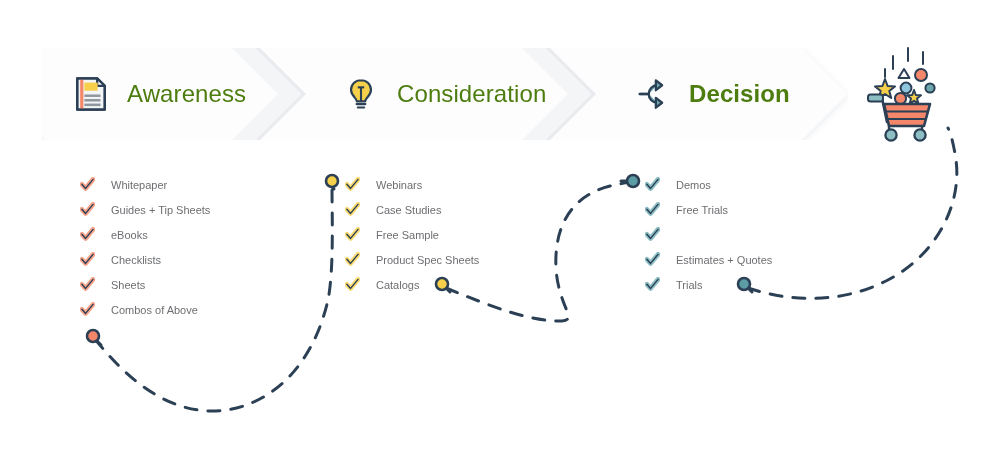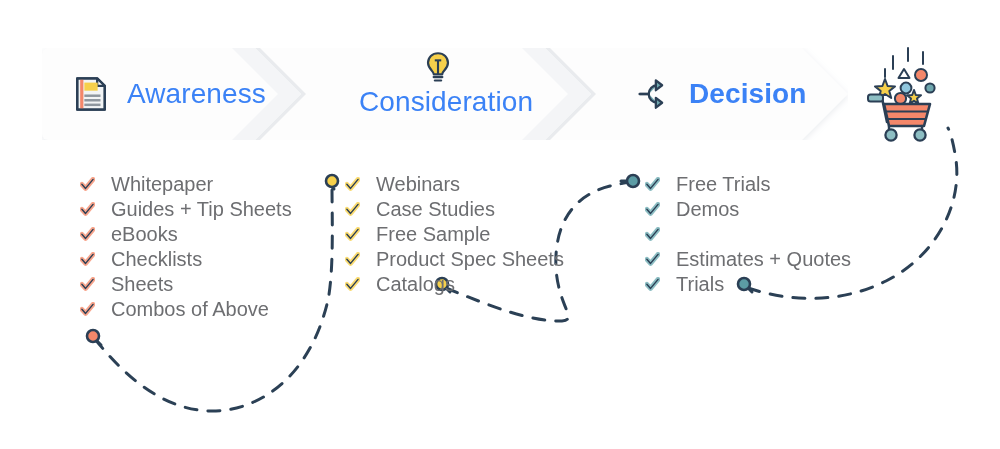--- a/index.html
+++ b/index.html
@@ -37,27 +37,27 @@
     align-items: center;
   }
   .stage-icon {
     width: 38px;
     height: 38px;
     flex: 0 0 38px;
     display: block;
   }
   .stage-label {
     margin-left: 17px;
-    font-size: 28px;
-    color: #3b82f6;
+    font-size: 24px;
+    color: #4d7c0f;
     letter-spacing: .1px;
     white-space: nowrap;
   }
   #stage-awareness     { left: 30px;  }
-  #stage-consideration { left: 300px; flex-direction: column; }
+  #stage-consideration { left: 300px; }
   #stage-decision      { left: 592px; font-weight: bold; }
 
   
   #cart-illustration {
     position: absolute;
     left: 862px;
     top: 36px;
     width: 106px;
     height: 112px;
   }
@@ -78,21 +78,21 @@
   }
   .list-item + .list-item { margin-top: 0px; }
   .check-icon {
     width: 15px;
     height: 15px;
     flex: 0 0 15px;
     display: block;
   }
   .item-label {
     margin-left: 16px;
-    font-size: 20px;
+    font-size: 11px;
     color: #6d6e71;
     white-space: nowrap;
   }
 
   
   #connectors {
     position: absolute;
     left: 0;
     top: 0;
     width: 1000px;
@@ -321,36 +321,36 @@
   </div>
 </div>
 
 <div class="list-column" id="column-decision">
 
   <div class="list-item">
     <svg class="check-icon" viewBox="0 0 20 20">
       <path d="M2.5,9.8 L7.4,15.2 L17.4,3.2" fill="none" stroke="#8dbec3" stroke-width="6.4" stroke-linecap="round" stroke-linejoin="round"></path>
       <path d="M2.5,9.8 L7.4,15.2 L17.4,3.2" fill="none" stroke="#2b3f55" stroke-width="1.9" stroke-linecap="round" stroke-linejoin="round"></path>
     </svg>
+    <span class="item-label">Demos</span>
+  </div>
+
+  <div class="list-item">
+    <svg class="check-icon" viewBox="0 0 20 20">
+      <path d="M2.5,9.8 L7.4,15.2 L17.4,3.2" fill="none" stroke="#8dbec3" stroke-width="6.4" stroke-linecap="round" stroke-linejoin="round"></path>
+      <path d="M2.5,9.8 L7.4,15.2 L17.4,3.2" fill="none" stroke="#2b3f55" stroke-width="1.9" stroke-linecap="round" stroke-linejoin="round"></path>
+    </svg>
     <span class="item-label">Free Trials</span>
   </div>
 
   <div class="list-item">
     <svg class="check-icon" viewBox="0 0 20 20">
       <path d="M2.5,9.8 L7.4,15.2 L17.4,3.2" fill="none" stroke="#8dbec3" stroke-width="6.4" stroke-linecap="round" stroke-linejoin="round"></path>
       <path d="M2.5,9.8 L7.4,15.2 L17.4,3.2" fill="none" stroke="#2b3f55" stroke-width="1.9" stroke-linecap="round" stroke-linejoin="round"></path>
     </svg>
-    <span class="item-label">Demos</span>
-  </div>
-
-  <div class="list-item">
-    <svg class="check-icon" viewBox="0 0 20 20">
-      <path d="M2.5,9.8 L7.4,15.2 L17.4,3.2" fill="none" stroke="#8dbec3" stroke-width="6.4" stroke-linecap="round" stroke-linejoin="round"></path>
-      <path d="M2.5,9.8 L7.4,15.2 L17.4,3.2" fill="none" stroke="#2b3f55" stroke-width="1.9" stroke-linecap="round" stroke-linejoin="round"></path>
-    </svg>
   </div>
 
   <div class="list-item">
     <svg class="check-icon" viewBox="0 0 20 20">
       <path d="M2.5,9.8 L7.4,15.2 L17.4,3.2" fill="none" stroke="#8dbec3" stroke-width="6.4" stroke-linecap="round" stroke-linejoin="round"></path>
       <path d="M2.5,9.8 L7.4,15.2 L17.4,3.2" fill="none" stroke="#2b3f55" stroke-width="1.9" stroke-linecap="round" stroke-linejoin="round"></path>
     </svg>
     <span class="item-label">Estimates + Quotes</span>
   </div>
 

